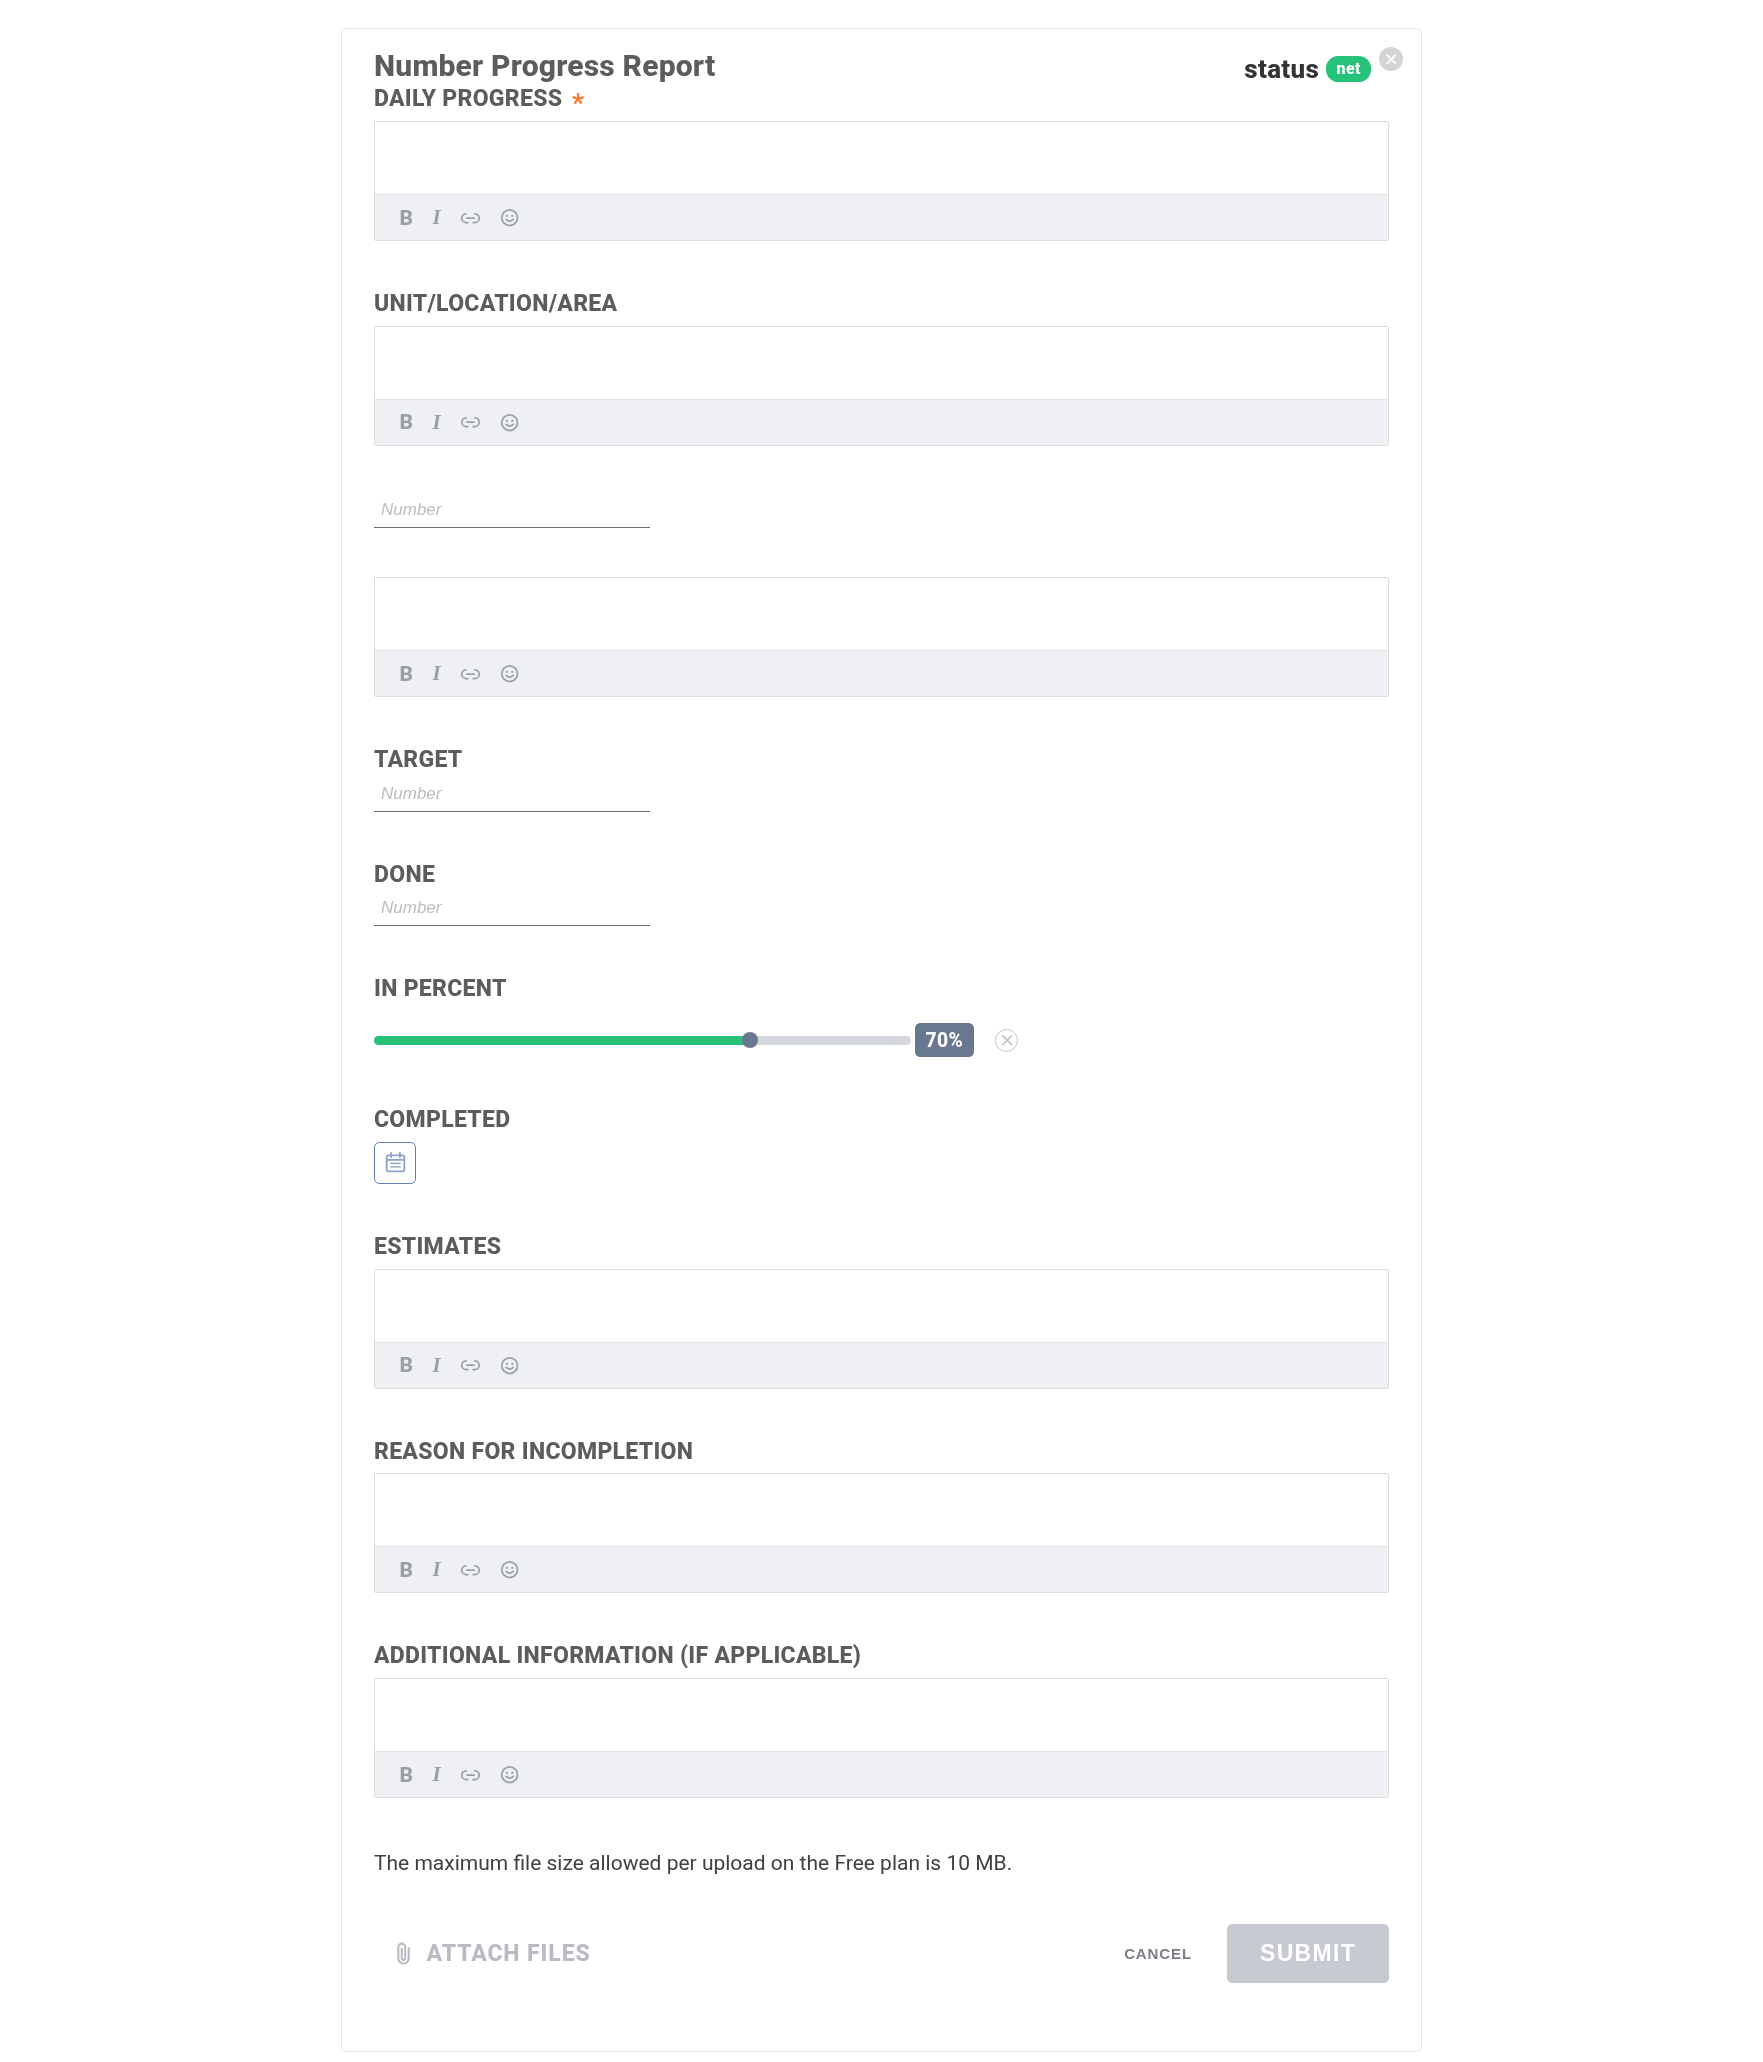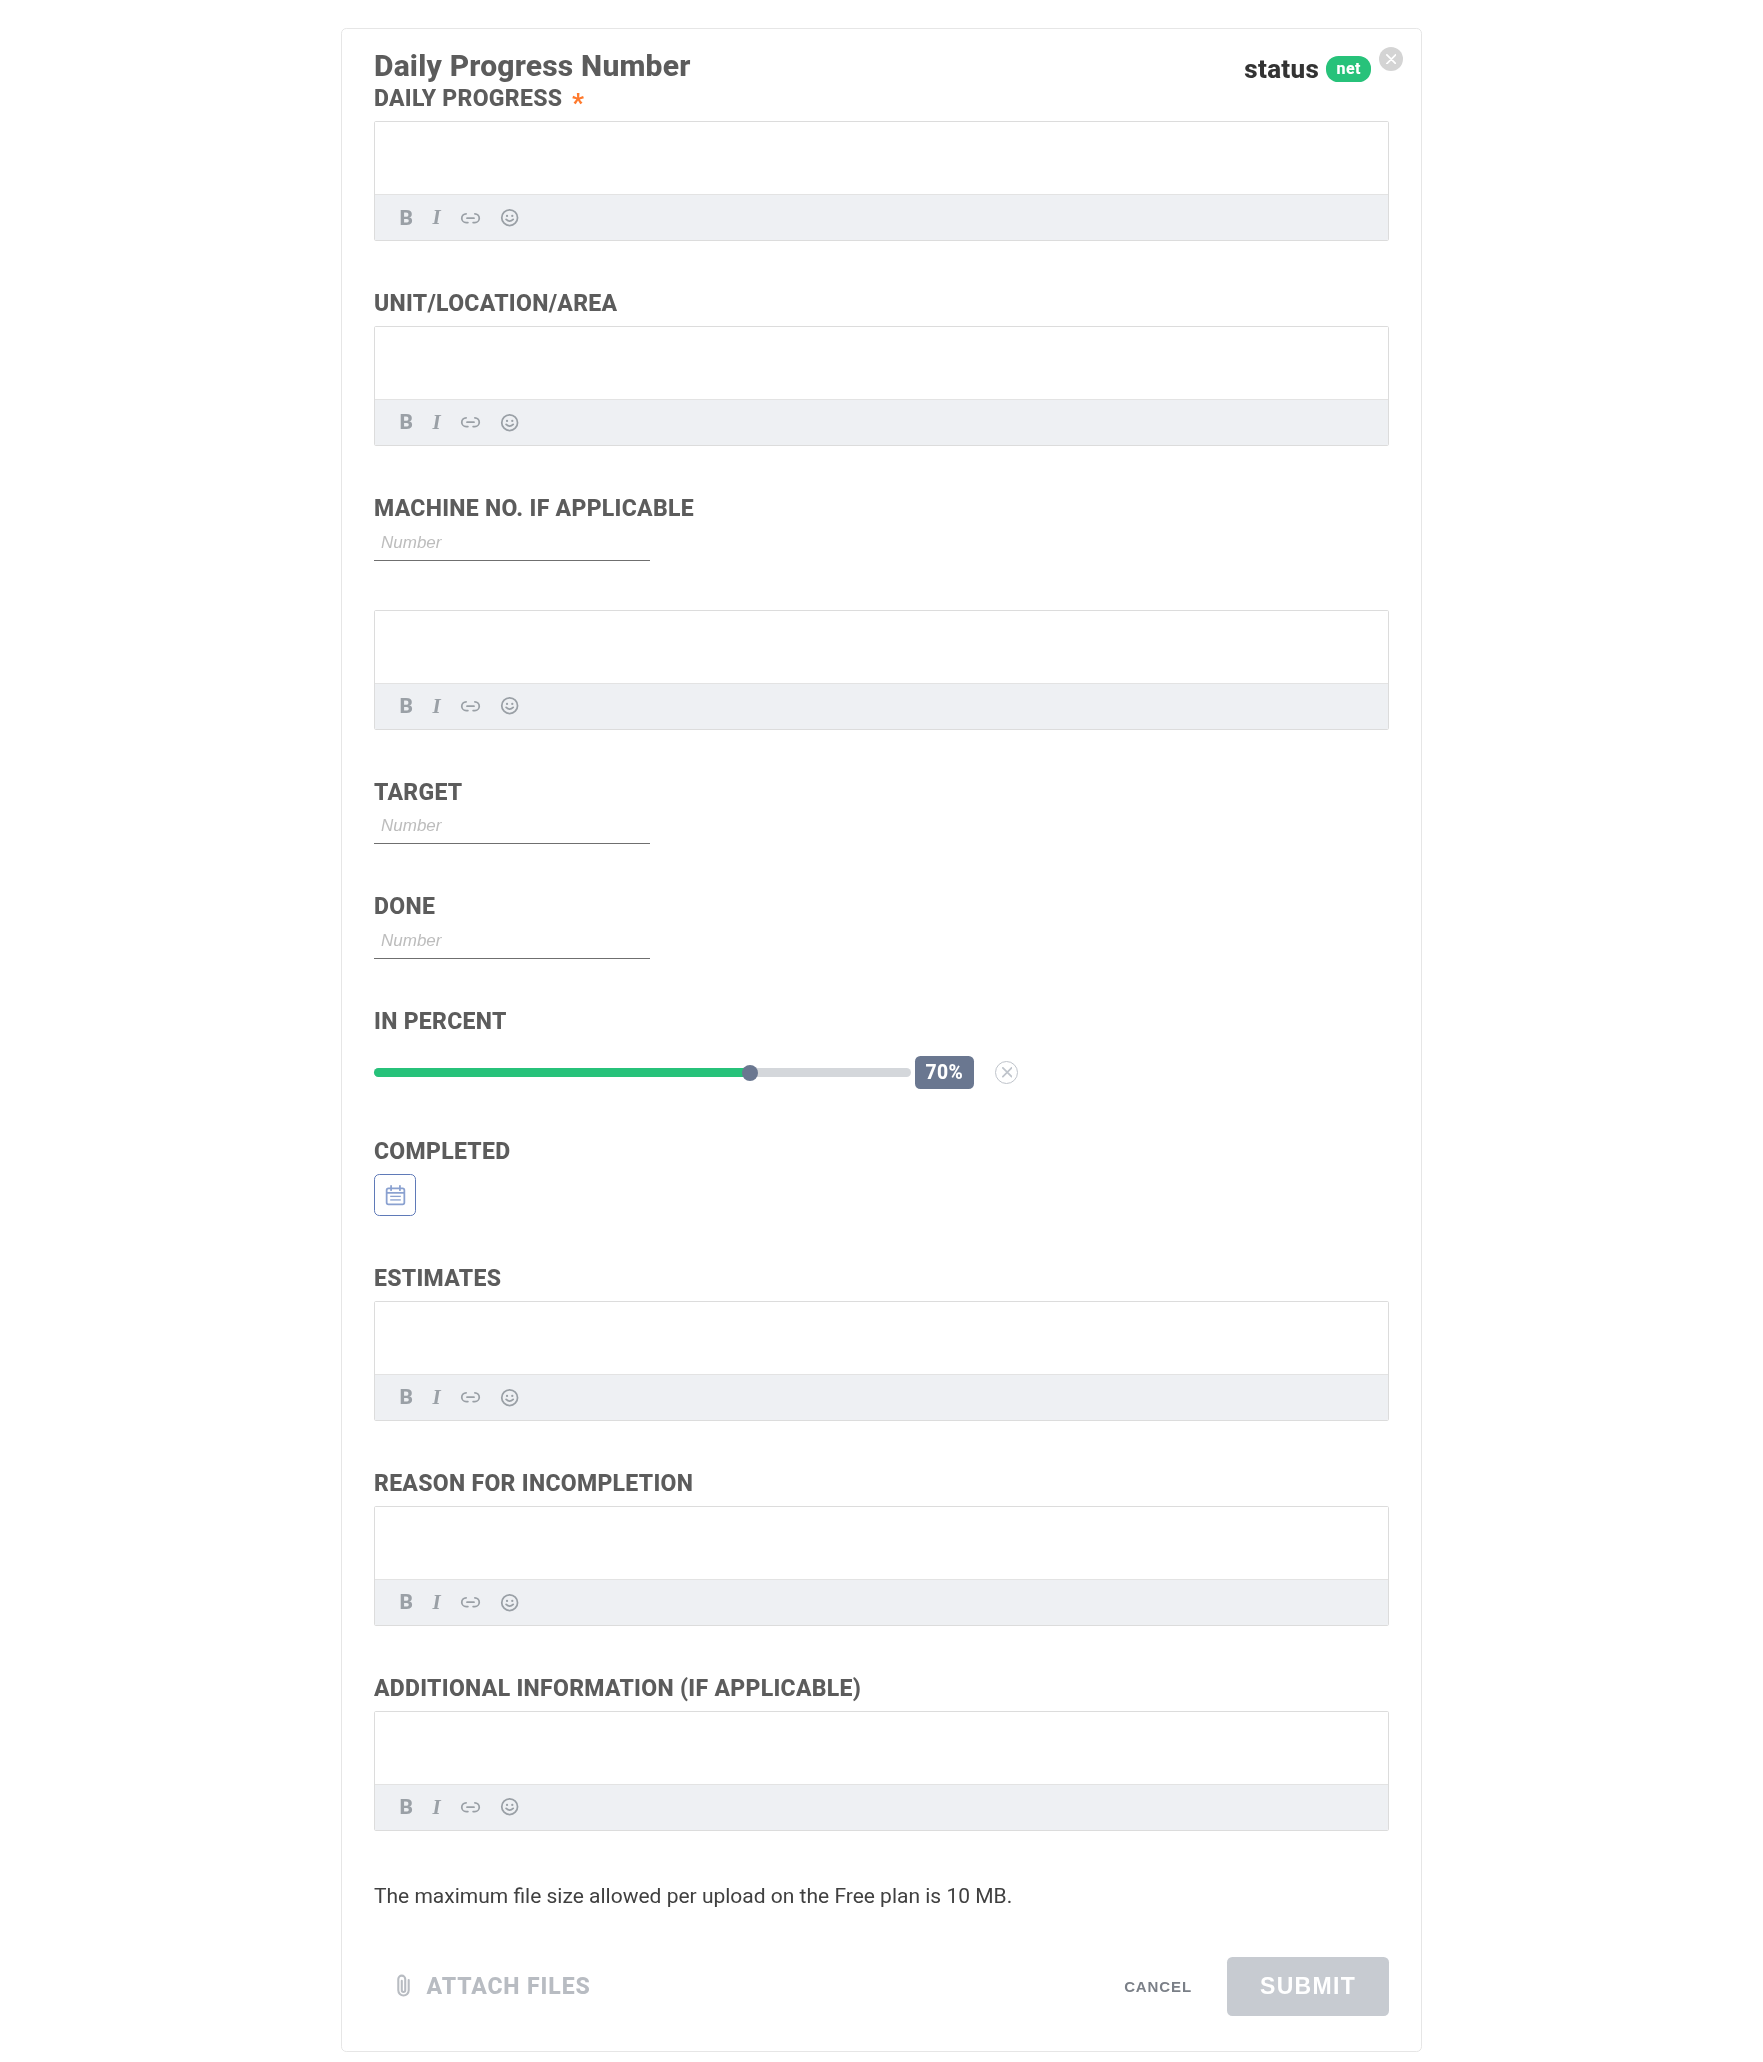--- a/index.html
+++ b/index.html
@@ -247,21 +247,21 @@
 <div class="page">
   <div class="modal">
 
     <div class="close-btn">
       <svg width="10.5" height="10.5" viewBox="0 0 12 12">
           <path d="M1 1 L11 11 M11 1 L1 11" stroke="#ffffff" stroke-width="2" stroke-linecap="round"></path>
         </svg>
     </div>
 
     <div class="modal-header">
-      <div class="title">Daily Progress Number</div>
+      <div class="title">Number Progress Report</div>
       <div class="brand">
         <span class="brand-status">status</span>
         <span class="brand-net">net</span>
       </div>
     </div>
 
     <div class="field-block">
       <div class="label">
         <span>DAILY PROGRESS</span>
         <span class="req">*</span>
@@ -306,21 +306,20 @@
                 <circle cx="8" cy="9" r="1.3" fill="#9aa0a6"></circle>
                 <circle cx="14" cy="9" r="1.3" fill="#9aa0a6"></circle>
                 <path d="M7 13 Q11 17 15 13" fill="none" stroke="#9aa0a6" stroke-width="2" stroke-linecap="round"></path>
               </svg>
             </span>
         </div>
       </div>
     </div>
 
     <div class="field-block">
-      <div class="label">MACHINE NO. IF APPLICABLE</div>
       <div class="number-input-wrap">
         <input class="number-input" placeholder="Number" style="">
       </div>
     </div>
 
     <div class="field-block">
       <div class="rte">
         <textarea class="area" style=""></textarea>
         <div class="toolbar">
           <span class="tb tb-bold">B</span>

